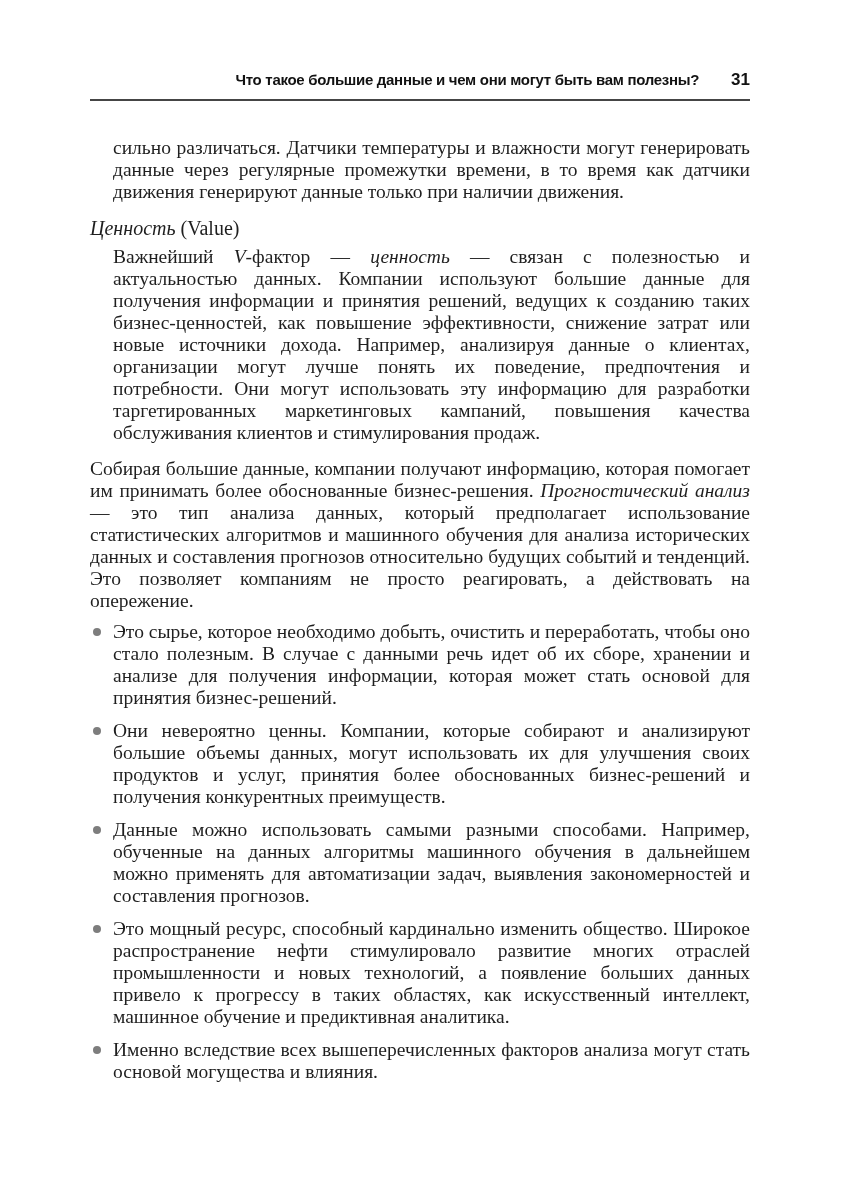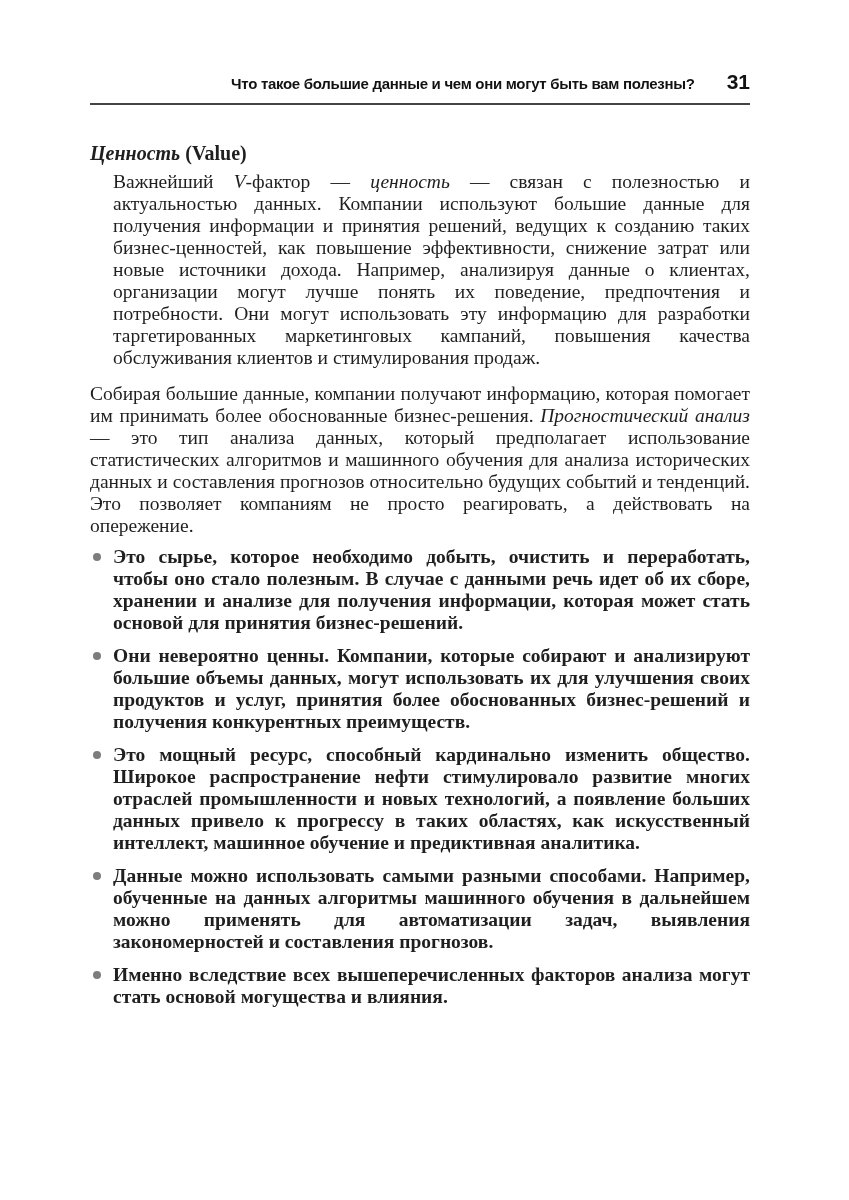--- a/index.html
+++ b/index.html
@@ -30,21 +30,21 @@
   }
   .head-title{
     font-family:"Liberation Sans", sans-serif;
     font-size:15px;
     font-weight:700;
     letter-spacing:-0.3px;
     color:var(--header-text);
   }
   .head-page{
     font-family:"Liberation Sans", sans-serif;
-    font-size:21px;
+    font-size:17px;
     font-weight:700;
     color:var(--header-text);
     margin-left:32px;
   }
   .rule{
     width:660px;
     height:2px;
     background:var(--rule);
     margin:9px 99px 0 90px;
   }
@@ -58,37 +58,36 @@
   .para{
     text-align:justify;
   }
   .para.indent{
     padding-left:23px;
   }
   .p-sensors{margin-bottom:13px;}
   .section-heading{
     font-size:20px;
     line-height:24px;
-    font-weight:700;
+    font-weight:400;
     margin-bottom:6px;
   }
   .p-value{margin-bottom:14px;}
   .p-predictive{margin-bottom:9px;font-family:Liberation Serif, serif;}
   .p-newoil{margin-bottom:9px;}
   .it{font-style:italic;}
   
   .bullets{
     list-style:none;
   }
   .bullets li{
     position:relative;
     padding-left:23px;
     margin-bottom:11px;
     text-align:justify;
-    font-weight:bold;
   }
   .bullets li:last-child{margin-bottom:0;}
   .dot{
     position:absolute;
     left:3px;
     top:7px;
     width:8px;
     height:8px;
     border-radius:50%;
     background:var(--bullet);
@@ -101,30 +100,31 @@
 
   <header class="running-head">
     <span class="head-title">Что такое большие данные и чем они могут быть вам полезны?</span>
     <span class="head-page">31</span>
   </header>
 
   <div class="rule"></div>
 
   <main class="page-body">
 
+    <p class="para indent p-sensors"><span>сильно различаться. Датчики температуры и влажности могут генерировать данные через регулярные промежутки времени, в то время как датчики движения генерируют данные только при наличии движения.</span></p>
 
     <h2 class="section-heading"><span class="it">Ценность</span><span> (Value)</span></h2>
 
     <p class="para indent p-value"><span>Важнейший </span><span class="it">V</span><span>-фактор — </span><span class="it">ценность</span><span> — связан с полезностью и актуальностью данных. Компании используют большие данные для получения информации и принятия решений, ведущих к созданию таких бизнес-ценностей, как повышение эффективности, снижение затрат или новые источники дохода. Например, анализируя данные о клиентах, организации могут лучше понять их поведение, предпочтения и потребности. Они могут использовать эту информацию для разработки таргетированных маркетинговых кампаний, повышения качества обслуживания клиентов и стимулирования продаж.</span></p>
 
     <p class="para p-predictive"><span>Собирая большие данные, компании получают информацию, которая помогает им принимать более обоснованные бизнес-решения. </span><span class="it">Прогностический анализ</span><span> — это тип анализа данных, который предполагает использование статистических алгоритмов и машинного обучения для анализа исторических данных и составления прогнозов относительно будущих событий и тенденций. Это позволяет компаниям не просто реагировать, а действовать на опережение.</span></p>
 
 
     <ul class="bullets">
         <li><span class="dot"></span><span><span>Это сырье, которое необходимо добыть, очистить и переработать, чтобы оно стало полезным. В случае с данными речь идет об их сборе, хранении и анализе для получения информации, которая может стать основой для принятия бизнес-решений.</span></span></li>
         <li><span class="dot"></span><span><span>Они невероятно ценны. Компании, которые собирают и анализируют большие объемы данных, могут использовать их для улучшения своих продуктов и услуг, принятия более обоснованных бизнес-решений и получения конкурентных преимуществ.</span></span></li>
+        <li><span class="dot"></span><span><span>Данные можно использовать самыми разными способами. Например, обученные на данных алгоритмы машинного обучения в дальнейшем можно применять для автоматизации задач, выявления закономерностей и составления прогнозов.</span></span></li>
         <li><span class="dot"></span><span><span>Это мощный ресурс, способный кардинально изменить общество. Широкое распространение нефти стимулировало развитие многих отраслей промышленности и новых технологий, а появление больших данных привело к прогрессу в таких областях, как искусственный интеллект, машинное обучение и предиктивная аналитика.</span></span></li>
-        <li><span class="dot"></span><span><span>Данные можно использовать самыми разными способами. Например, обученные на данных алгоритмы машинного обучения в дальнейшем можно применять для автоматизации задач, выявления закономерностей и составления прогнозов.</span></span></li>
         <li><span class="dot"></span><span><span>Именно вследствие всех вышеперечисленных факторов анализа могут стать основой могущества и влияния.</span></span></li>
       </ul>
 
   </main>
 </div>
 
 </body></html>

